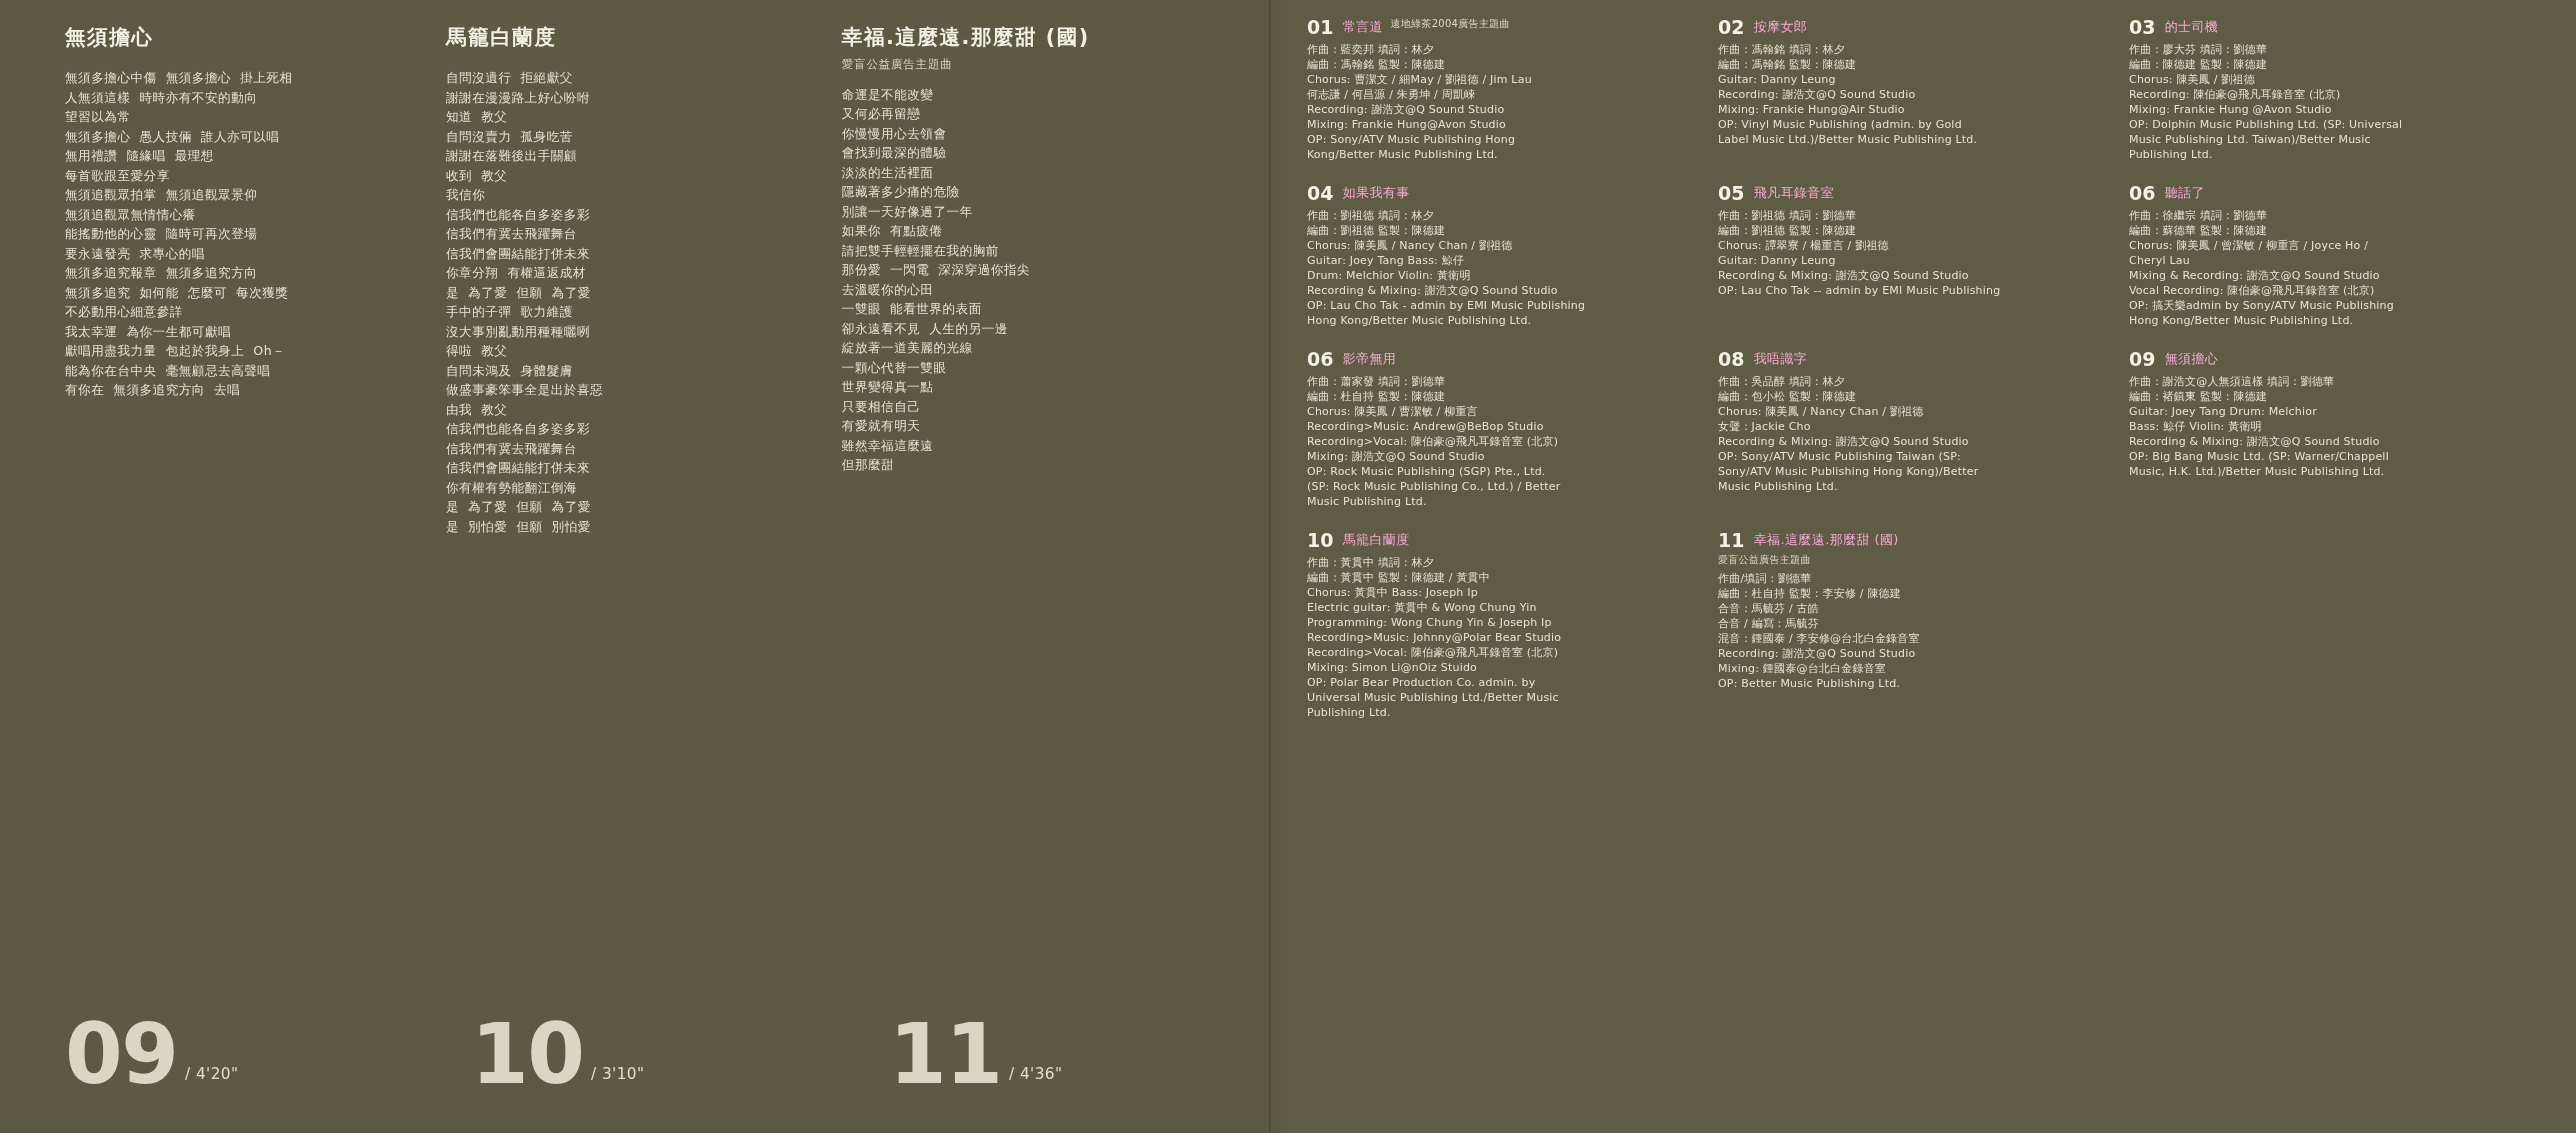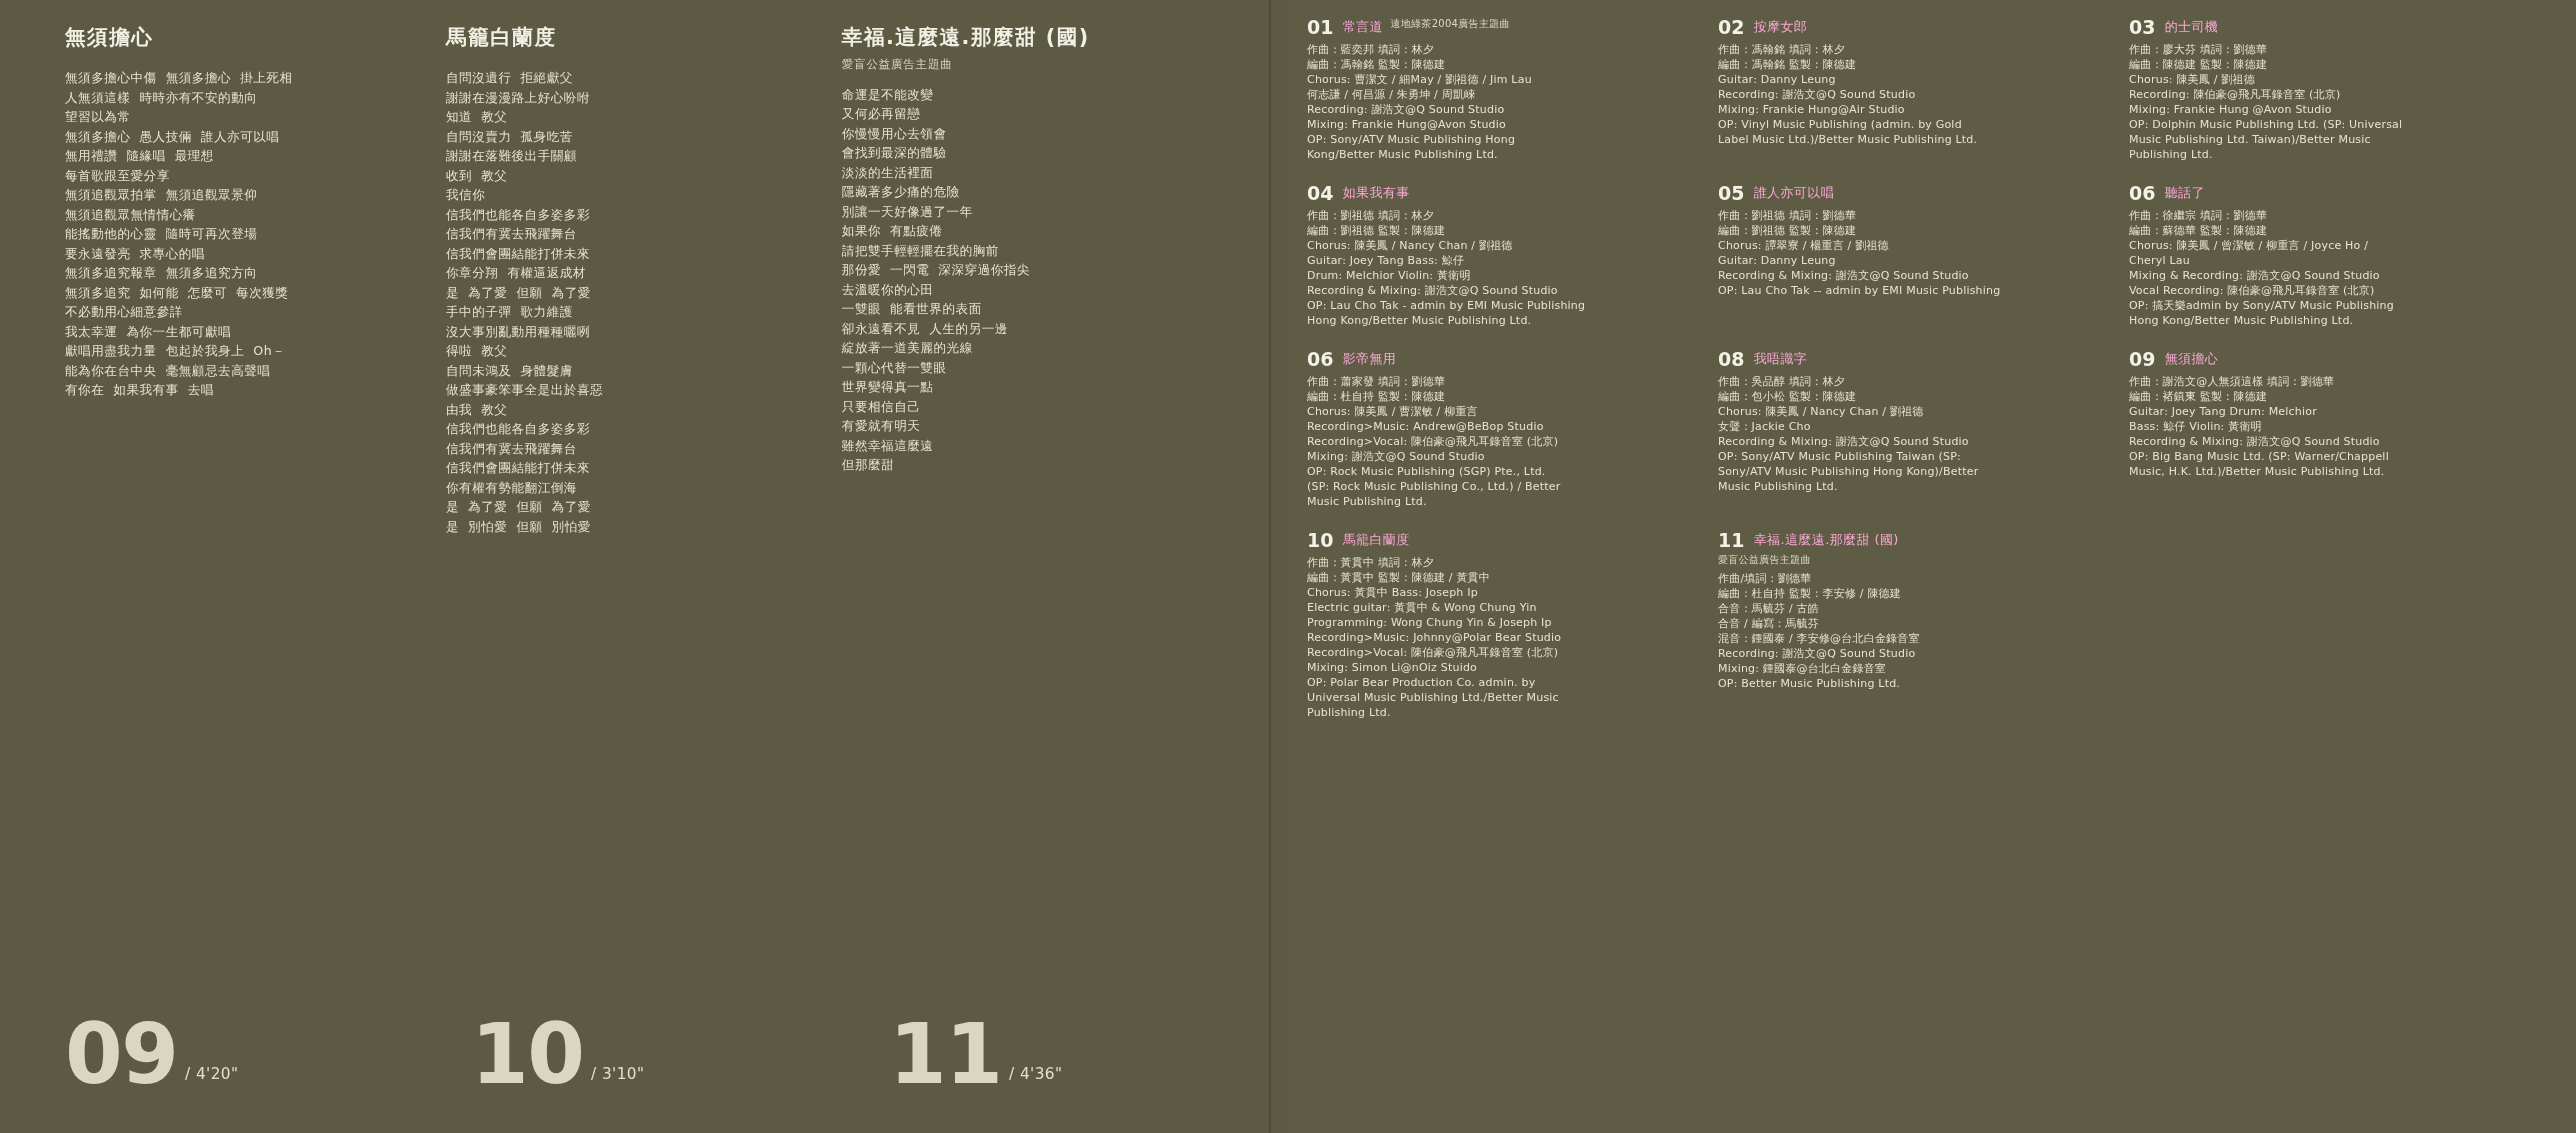--- a/index.html
+++ b/index.html
@@ -148,21 +148,21 @@
           <div class="lyric-line">無須追觀眾拍掌  無須追觀眾景仰</div>
           <div class="lyric-line">無須追觀眾無情情心癢</div>
           <div class="lyric-line">能搖動他的心靈  隨時可再次登場</div>
           <div class="lyric-line">要永遠發亮  求專心的唱</div>
           <div class="lyric-line">無須多追究報章  無須多追究方向</div>
           <div class="lyric-line">無須多追究  如何能  怎麼可  每次獲獎</div>
           <div class="lyric-line">不必動用心細意參詳</div>
           <div class="lyric-line">我太幸運  為你一生都可獻唱</div>
           <div class="lyric-line">獻唱用盡我力量  包起於我身上  Oh－</div>
           <div class="lyric-line">能為你在台中央  毫無顧忌去高聲唱</div>
-          <div class="lyric-line">有你在  如果我有事  去唱</div>
+          <div class="lyric-line">有你在  無須多追究方向  去唱</div>
         </div>
       </div>
 
       <div class="lyric-col c2">
         <div class="song-title">馬籠白蘭度</div>
         <div class="lyric-body">
           <div class="lyric-line">自問沒遺行  拒絕獻父</div>
           <div class="lyric-line">謝謝在漫漫路上好心吩咐</div>
           <div class="lyric-line">知道  教父</div>
           <div class="lyric-line">自問沒賣力  孤身吃苦</div>
@@ -295,21 +295,21 @@
         <div class="credit-line">Guitar: Joey Tang    Bass: 鯨仔</div>
         <div class="credit-line">Drum: Melchior    Violin: 黃衛明</div>
         <div class="credit-line">Recording &amp; Mixing: 謝浩文@Q Sound Studio</div>
         <div class="credit-line">OP: Lau Cho Tak - admin by EMI Music Publishing</div>
         <div class="credit-line">Hong Kong/Better Music Publishing Ltd.</div>
       </div>
 
       <div class="credit-block">
         <div class="credit-head">
           <span class="credit-num">05</span>
-          <span class="credit-title">誰人亦可以唱</span>
+          <span class="credit-title">飛凡耳錄音室</span>
         </div>
         <div class="credit-line">作曲：劉祖德    填詞：劉德華</div>
         <div class="credit-line">編曲：劉祖德    監製：陳德建</div>
         <div class="credit-line">Chorus: 譚翠寮 / 楊重言 / 劉祖德</div>
         <div class="credit-line">Guitar: Danny Leung</div>
         <div class="credit-line">Recording &amp; Mixing: 謝浩文@Q Sound Studio</div>
         <div class="credit-line">OP: Lau Cho Tak -- admin by EMI Music Publishing</div>
       </div>
 
       <div class="credit-block">

